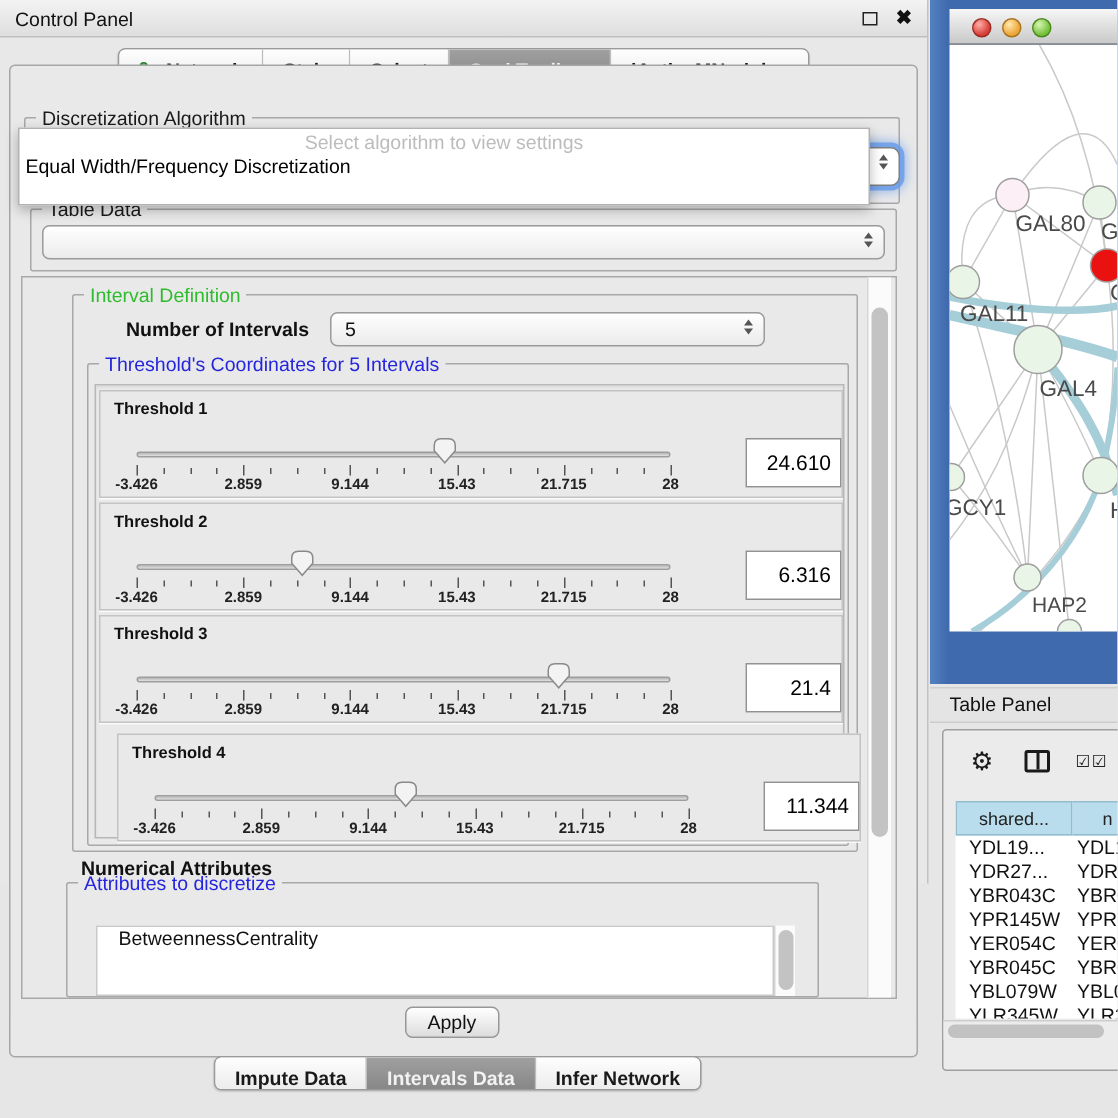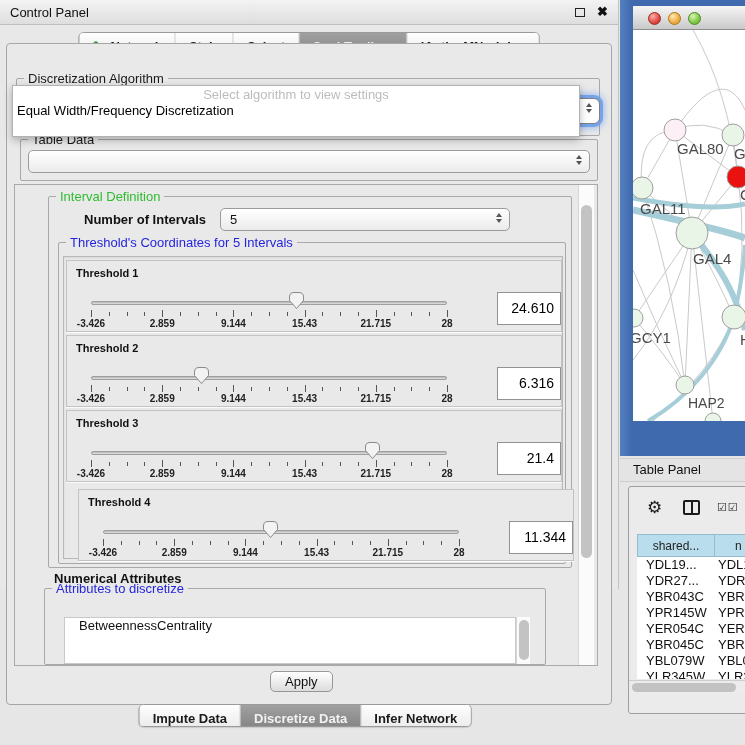--- a/index.html
+++ b/index.html
@@ -396,21 +396,21 @@
       <div class="vsb-thumb" style="left:2px; top:3px; width:10px; height:40px;"></div>
     </div>
 
     <button class="aqua-btn" style="left:270px; top:671px;">Apply</button>
 
     <div id="bottom-tabs" class="seg">
         <div class="item">
           <span>Impute Data</span>
         </div>
         <div class="item sel">
-          <span>Discretize Data</span>
+          <span>Intervals Data</span>
         </div>
         <div class="item">
           <span>Infer Network</span>
         </div>
       </div>
   </div>
 
   <div id="right-section">
 
     <div id="net-window">

